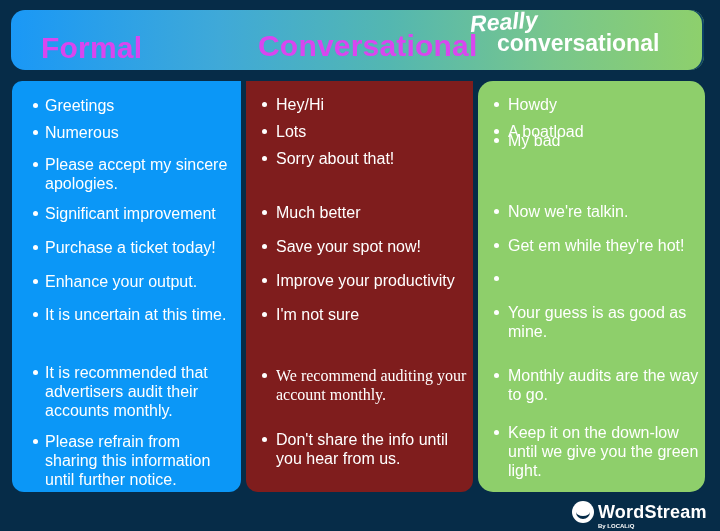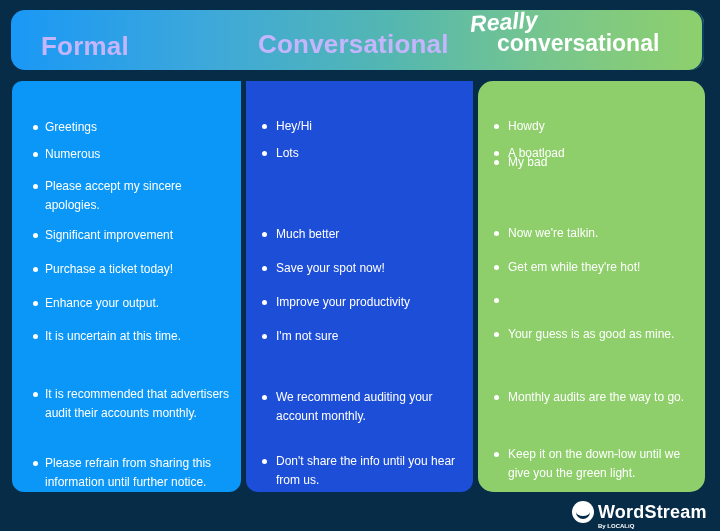--- a/index.html
+++ b/index.html
@@ -15,22 +15,22 @@
       position: absolute;
       left: 11px; top: 10px;
       width: 693px; height: 60px;
       border-radius: 14px;
       background: linear-gradient(90deg, #1a98f6 0%, #3fa9d8 30%, #54b7b0 55%, #78c68c 78%, #8ed06c 100%);
       box-shadow: -2px 0 0 #0c4166 inset;
     }
     .col-title {
       position: absolute;
       font-weight: bold;
-      font-size: 26px;
-      color: #c4b5fd;
+      font-size: 30px;
+      color: #d946ef;
       letter-spacing: 0.2px;
     }
     .title-formal { left: 41px; top: 31px; }
     .title-conv { left: 258px; top: 29px; }
     .title-really-wrap { position: absolute; left: 470px; top: 10px; }
     .title-really {
       position: absolute; left: 1px; top: 1px;
       font-style: italic; font-weight: bold; font-size: 23px;
       transform: rotate(-4deg);
       transform-origin: left bottom;
@@ -39,29 +39,28 @@
       position: absolute; left: 27px; top: 20px;
       font-weight: bold; font-size: 23px; white-space: nowrap;
     }
     .col {
       position: absolute;
       top: 81px;
       height: 411px;
       border-radius: 0 0 12px 12px;
     }
     .col-formal { left: 12px; width: 229px; background: #0b97f7; border-top-left-radius: 10px; }
-    .col-conv { left: 246px; width: 227px; background: #1d4ed8; }
+    .col-conv { left: 246px; width: 227px; background: #7f1d1d; }
     .col-really { left: 478px; width: 227px; background: #8ecf6b; border-top-right-radius: 10px; border-radius: 15px; }
     .item {
       position: absolute;
       left: 0; right: 6px;
-      font-size: 12px;
+      font-size: 16px;
       line-height: 19px;
       padding-left: 33px;
-      margin-top: 22px;
     }
     .col-conv .item, .col-really .item { padding-left: 30px; }
     .bullet {
       position: absolute;
       width: 5px; height: 5px; border-radius: 50%;
       background: #ffffff;
       left: 21px; top: 7px;
     }
     .col-conv .bullet, .col-really .bullet { left: 16px; }
     .logo {
@@ -99,25 +98,26 @@
     <div class="item" style="top: 123px;"><span class="bullet"></span><span>Significant improvement</span></div>
     <div class="item" style="top: 157px;"><span class="bullet"></span><span>Purchase a ticket today!</span></div>
     <div class="item" style="top: 191px;"><span class="bullet"></span><span>Enhance your output.</span></div>
     <div class="item" style="top: 224px;"><span class="bullet"></span><span>It is uncertain at this time.</span></div>
     <div class="item" style="top: 282px;"><span class="bullet"></span><span>It is recommended that advertisers audit their accounts monthly.</span></div>
     <div class="item" style="top: 351px;"><span class="bullet"></span><span>Please refrain from sharing this information until further notice.</span></div>
   </div>
 <div class="col col-conv">
     <div class="item" style="top: 14px;"><span class="bullet"></span><span>Hey/Hi</span></div>
     <div class="item" style="top: 41px;"><span class="bullet"></span><span>Lots</span></div>
+    <div class="item" style="top: 68px;"><span class="bullet"></span><span>Sorry about that!</span></div>
     <div class="item" style="top: 122px;"><span class="bullet"></span><span>Much better</span></div>
     <div class="item" style="top: 156px;"><span class="bullet"></span><span>Save your spot now!</span></div>
     <div class="item" style="top: 190px;"><span class="bullet"></span><span>Improve your productivity</span></div>
     <div class="item" style="top: 224px;"><span class="bullet"></span><span>I'm not sure</span></div>
-    <div class="item" style="top: 285px;"><span class="bullet"></span><span>We recommend auditing your account monthly.</span></div>
+    <div class="item" style="top: 285px; font-family: Liberation Serif, serif;"><span class="bullet"></span><span>We recommend auditing your account monthly.</span></div>
     <div class="item" style="top: 349px;"><span class="bullet"></span><span>Don't share the info until you hear from us.</span></div>
   </div>
 <div class="col col-really">
     <div class="item" style="top: 14px;"><span class="bullet"></span><span>Howdy</span></div>
     <div class="item" style="top: 41px;"><span class="bullet"></span><span>A boatload</span></div>
     <div class="item" style="top: 50px;"><span class="bullet"></span><span>My bad</span></div>
     <div class="item" style="top: 121px;"><span class="bullet"></span><span>Now we're talkin.</span></div>
     <div class="item" style="top: 155px;"><span class="bullet"></span><span>Get em while they're hot!</span></div>
     <div class="item" style="top: 188px;"><span class="bullet"></span></div>
     <div class="item" style="top: 222px;"><span class="bullet"></span><span>Your guess is as good as mine.</span></div>

